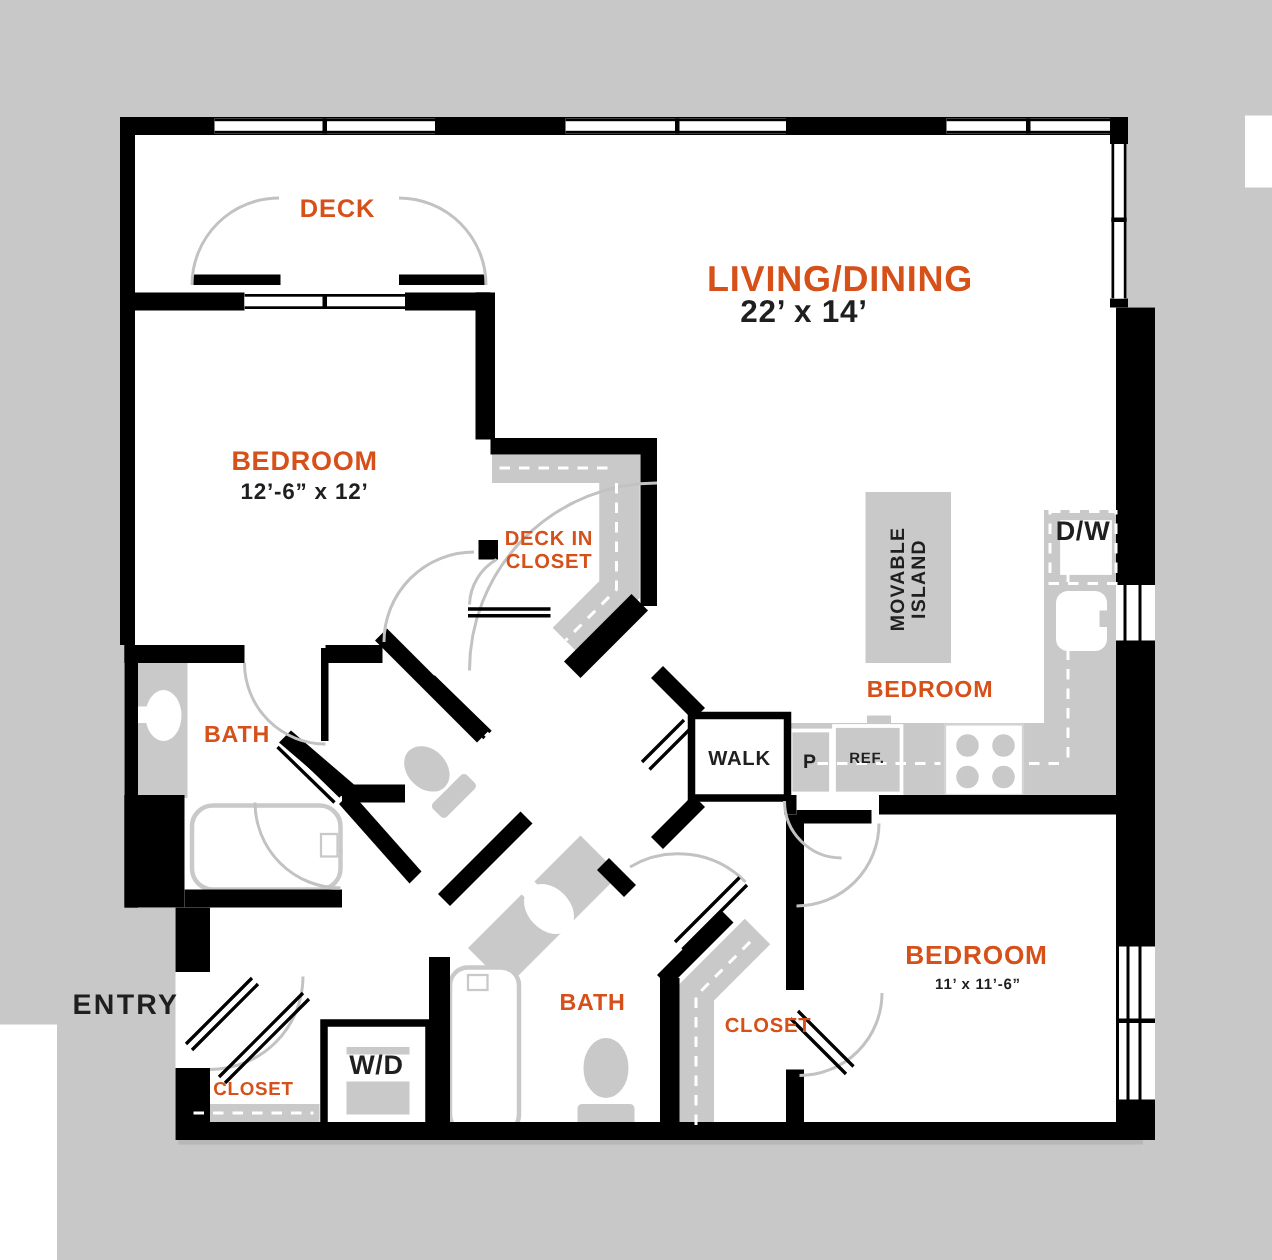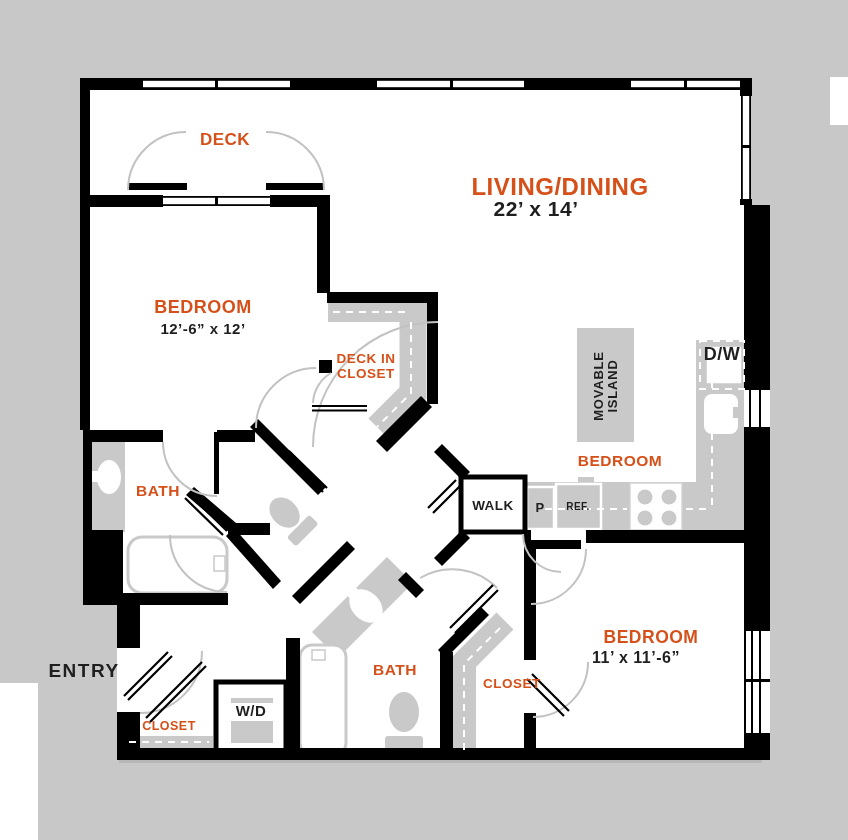--- a/index.html
+++ b/index.html
@@ -211,19 +211,19 @@
       <div>ISLAND</div>
     </div>
   <div class="label dark" style="left:722px;top:355px;font-size:18px">D/W</div>
   <div class="label orange" style="left:620px;top:461px;font-size:15.5px">BEDROOM</div>
   <div class="label dark" style="left:493px;top:506px;font-size:13.5px">WALK</div>
   <div class="label dark" style="left:540px;top:508px;font-size:13px">P</div>
   <div class="label dark" style="left:578px;top:507px;font-size:10px">REF.</div>
   <div class="label orange" style="left:158px;top:491px;font-size:15.5px">BATH</div>
   <div class="label orange" style="left:395px;top:670px;font-size:15.5px">BATH</div>
   <div class="label orange" style="left:651px;top:637px;font-size:17.5px">BEDROOM</div>
-  <div class="label dark" style="left:636px;top:658px;font-size:16px">11’ x 11’-6”</div>
+  <div class="label dark" style="left:652px;top:658px;font-size:10px">11’ x 11’-6”</div>
   <div class="label orange" style="left:512px;top:684px;font-size:13.5px">CLOSET</div>
   <div class="label dark" style="left:84px;top:671px;font-size:19px;letter-spacing:1.5px">ENTRY</div>
   <div class="label orange" style="left:169px;top:727px;font-size:12.5px">CLOSET</div>
-  <div class="label dark" style="left:251px;top:711px;font-size:15px">W/D</div>
+  <div class="label dark" style="left:251px;top:711px;font-size:18px">W/D</div>
 
 </div>
 
 </body></html>

